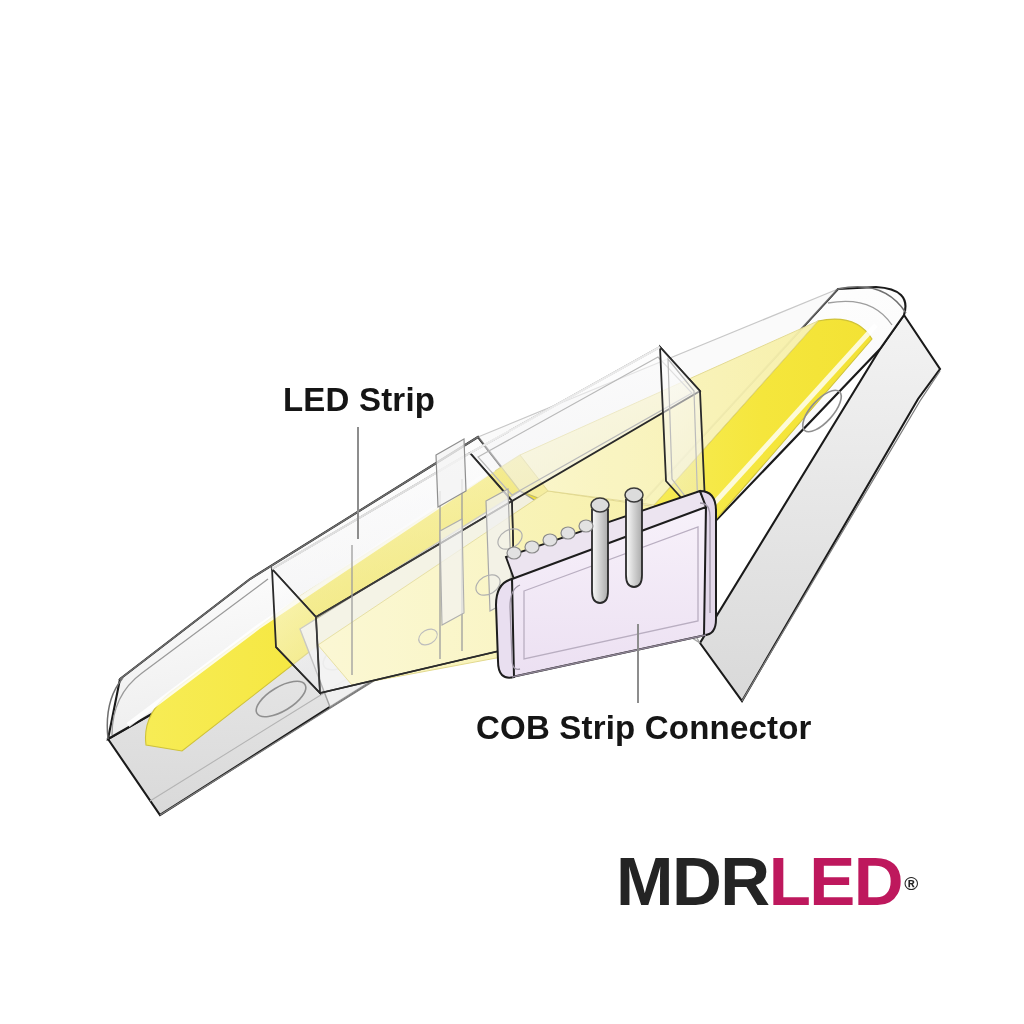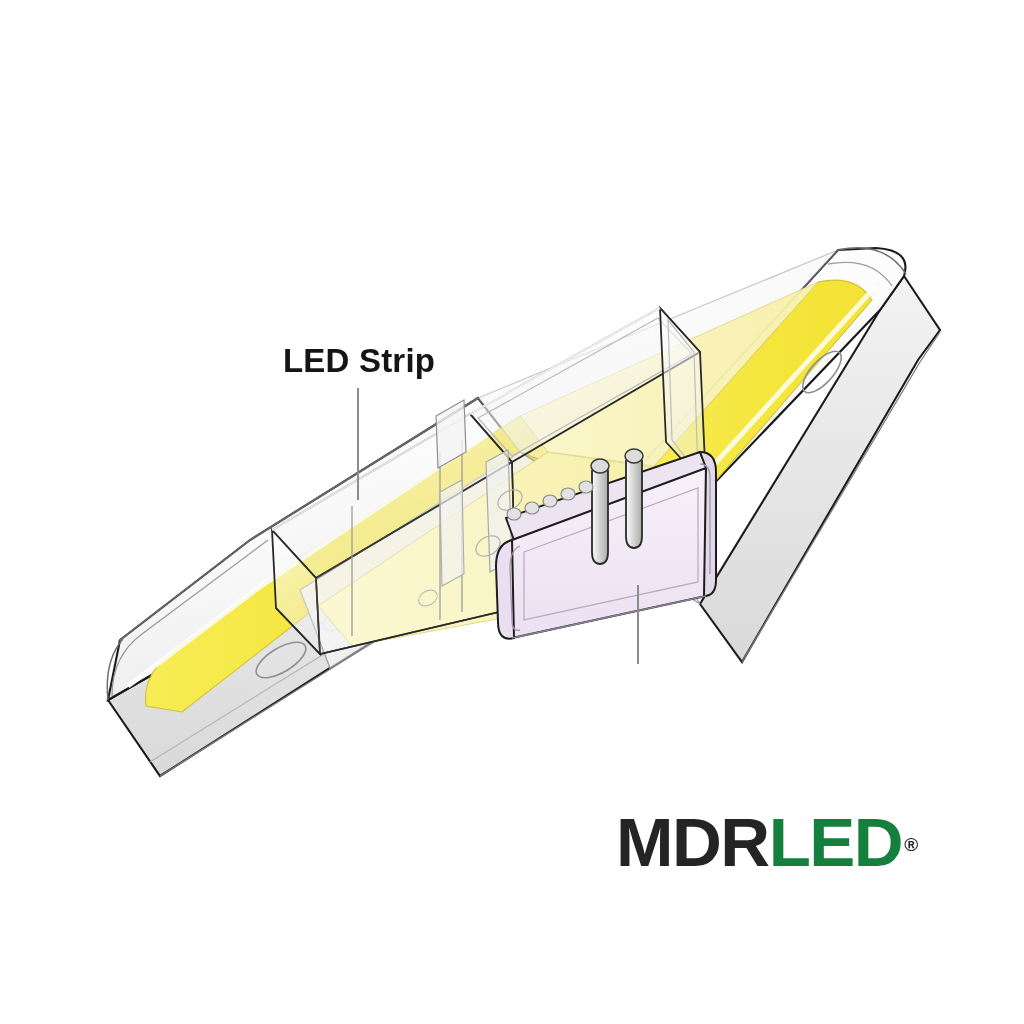--- a/index.html
+++ b/index.html
@@ -12,20 +12,21 @@
     width: 1024px;
     height: 1024px;
     font-family: "Liberation Sans", sans-serif;
     overflow: hidden;
   }
   #stage {
     position: relative;
     width: 1024px;
     height: 800px;
     background: #ffffff;
+    margin-top: 39px;
   }
   #diagram {
     position: absolute;
     left: 0;
     top: 0;
     width: 1024px;
     height: 1024px;
   }
   .callout-label {
     position: absolute;
@@ -53,21 +54,21 @@
     align-items: center;
     font-family: "Liberation Sans", sans-serif;
   }
   .logo-word {
     font-size: 69px;
     font-weight: 700;
     line-height: 1;
     letter-spacing: -1.5px;
   }
   #logo-mdr { color: #242424; }
-  #logo-led { color: #15803d; }
+  #logo-led { color: #be185d; }
   #logo-reg {
     font-size: 19px;
     font-weight: 700;
     color: #242424;
     line-height: 1;
     margin-left: 2px;
     margin-top: 3px;
   }
 </style>
 </head>
@@ -221,20 +222,21 @@
         <ellipse cx="586" cy="487" rx="7" ry="6" fill="#e2e2e2" stroke="#8a8a8a" stroke-width="1.2"></ellipse>
       </g>
     </g>
 
     <line x1="358" y1="388" x2="358" y2="500" stroke="#8d8d8d" stroke-width="2"></line>
     <line x1="638" y1="585" x2="638" y2="664" stroke="#8d8d8d" stroke-width="2"></line>
   </svg>
 
   <div class="callout-label" id="label-led-strip">LED Strip</div>
 
+  <div class="callout-label" id="label-cob-connector">COB Strip Connector</div>
 
   <div id="logo">
     <span class="logo-word" id="logo-mdr">MDR</span>
     <span class="logo-word" id="logo-led">LED</span>
     <span id="logo-reg">®</span>
   </div>
 
 </div>
 
 </body></html>

